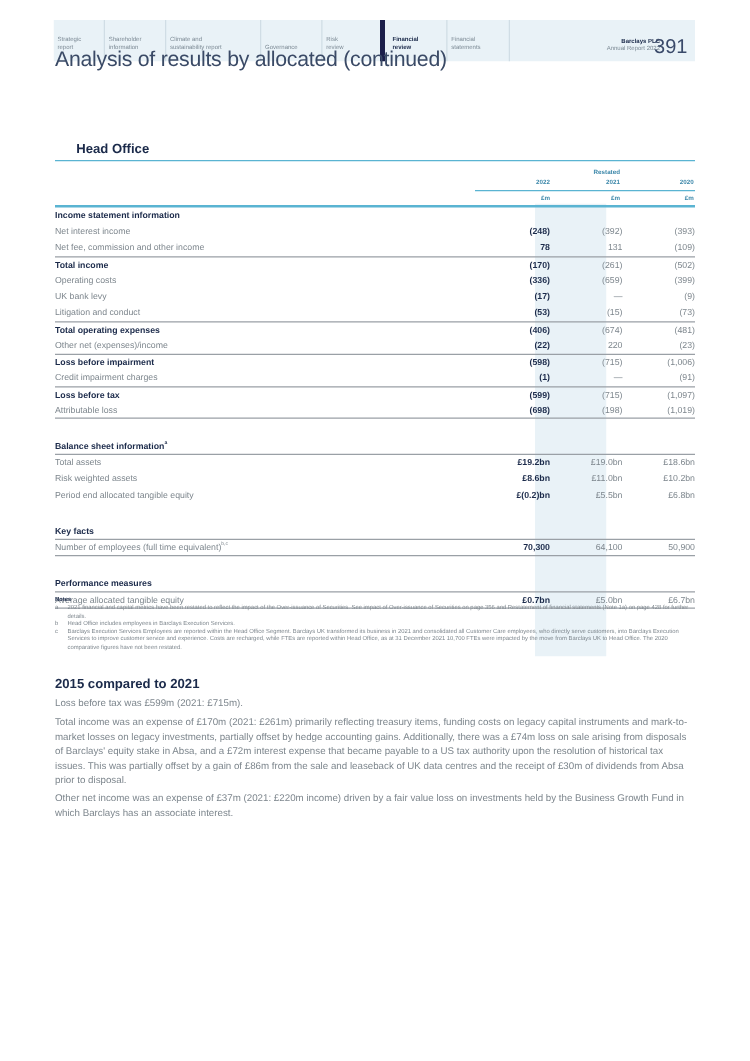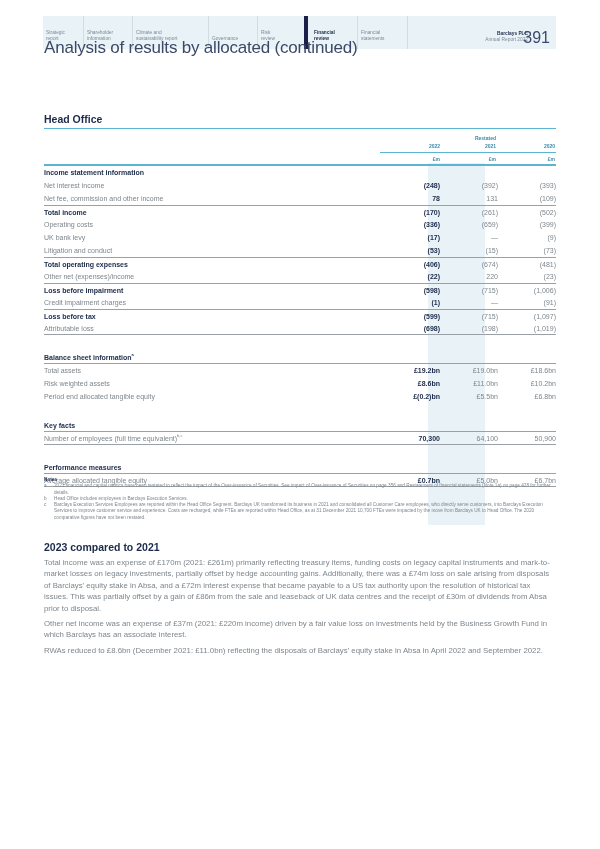--- a/index.html
+++ b/index.html
@@ -10,21 +10,21 @@
   .topnav { position: absolute; left: 43px; top: 16px; width: 513px; height: 33px; background: #e9f2f7; display: flex; }
   .navitem { position: relative; height: 33px; border-right: 1px solid #d0dde5; padding: 14px 0 0 3px; font-size: 4.8px; line-height: 5.8px; color: #7c8a95; }
   .navitem.active { color: #1b2a4a; font-weight: bold; }
   .navitem.active::before { content: ""; position: absolute; left: -3px; top: 0; width: 4px; height: 33px; background: #1b1f4a; }
   .brand { position: absolute; right: 28px; top: 15px; font-size: 4.8px; line-height: 6px; text-align: right; color: #7c8a95; }
   .brand .b1 { color: #1b2a4a; font-weight: bold; }
   .pagenum { position: absolute; right: 6px; top: 13px; font-size: 16px; color: #3a4a6a; }
 
   .pagetitle { position: absolute; left: 44px; top: 38px; font-size: 17px; color: #3a4a66; font-weight: normal; letter-spacing: -0.2px; }
 
-  .section-title { position: absolute; left: 44px; top: 113px; font-size: 10.5px; font-weight: bold; color: #1b2a4a; }
+  .section-title { position: absolute; left: 61px; top: 113px; font-size: 10.5px; font-weight: bold; color: #1b2a4a; }
   .section-rule { position: absolute; left: 44px; top: 128px; width: 512px; height: 1px; background: #5ab4d2; }
 
   
   .tbl { position: absolute; left: 44px; top: 130px; width: 512px; font-size: 7px; }
   .shade { position: absolute; left: 384px; top: 33px; width: 57px; height: 362px; background: #e9f2f7; }
   .hdr { position: absolute; top: 0; width: 512px; height: 32px; }
   .hcol { position: absolute; text-align: right; font-size: 5px; font-weight: bold; color: #3d88aa; }
   .hcol.c1 { right: 116px; } .hcol.c2 { right: 60px; } .hcol.c3 { right: 1px; }
   .hrule1 { position: absolute; left: 336px; top: 22px; width: 176px; height: 1px; background: #5ab4d2; }
   .hrule2 { position: absolute; left: 0; top: 34px; width: 512px; height: 1.5px; background: #5ab4d2; }
@@ -234,18 +234,18 @@
   <div class="note">
     <span class="nl">b</span>
     <span>Head Office includes employees in Barclays Execution Services.</span>
   </div>
   <div class="note">
     <span class="nl">c</span>
     <span>Barclays Execution Services Employees are reported within the Head Office Segment. Barclays UK transformed its business in 2021 and consolidated all Customer Care employees, who directly serve customers, into Barclays Execution Services to improve customer service and experience. Costs are recharged, while FTEs are reported within Head Office, as at 31 December 2021 10,700 FTEs were impacted by the move from Barclays UK to Head Office. The 2020 comparative figures have not been restated.</span>
   </div>
 </div>
 
-<div class="s2">2023 compared to 2021</div>
+<div class="s2">2015 compared to 2021</div>
 <div class="body">
+  <p>Loss before tax was £599m (2021: £715m).</p>
   <p>Total income was an expense of £170m (2021: £261m) primarily reflecting treasury items, funding costs on legacy capital instruments and mark-to-market losses on legacy investments, partially offset by hedge accounting gains. Additionally, there was a £74m loss on sale arising from disposals of Barclays' equity stake in Absa, and a £72m interest expense that became payable to a US tax authority upon the resolution of historical tax issues. This was partially offset by a gain of £86m from the sale and leaseback of UK data centres and the receipt of £30m of dividends from Absa prior to disposal.</p>
   <p>Other net income was an expense of £37m (2021: £220m income) driven by a fair value loss on investments held by the Business Growth Fund in which Barclays has an associate interest.</p>
-  <p>RWAs reduced to £8.6bn (December 2021: £11.0bn) reflecting the disposals of Barclays' equity stake in Absa in April 2022 and September 2022.</p>
 </div>
 
 </body></html>

